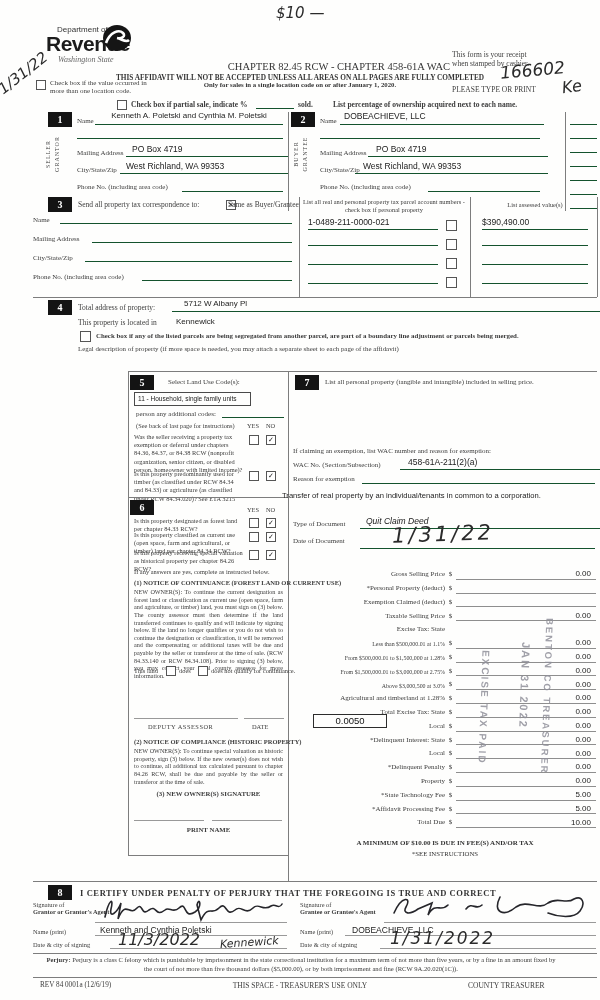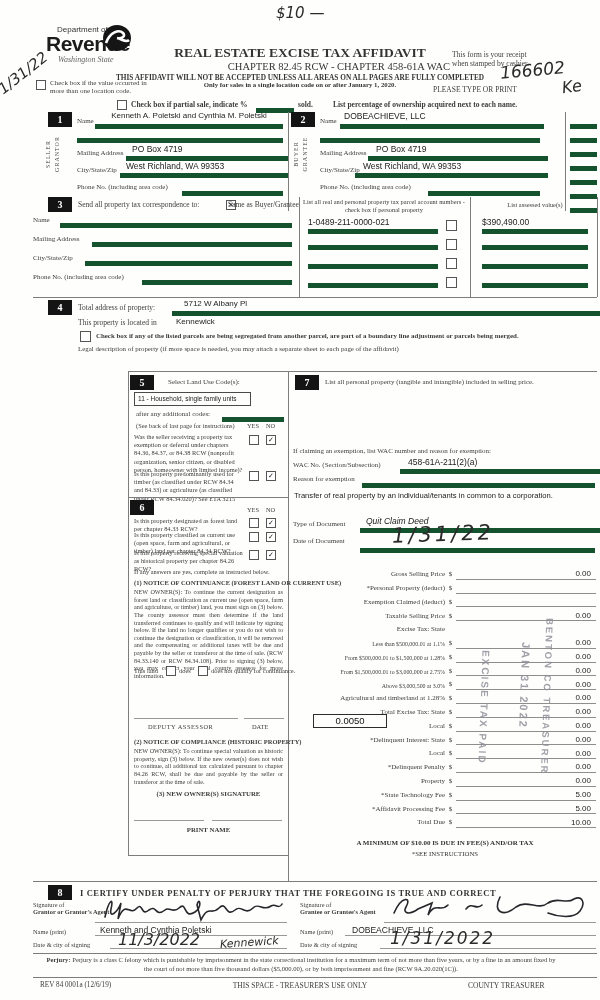--- a/index.html
+++ b/index.html
@@ -4,21 +4,21 @@
 <style>
   html,body{margin:0;padding:0;background:#ffffff;}
   #page{position:relative;width:600px;height:1000px;background:#fefefd;overflow:hidden;
         font-family:"Liberation Serif",serif;color:#343434;}
   .abs{position:absolute;}
   .lbl{font:7px/1.2 "Liberation Serif",serif;color:#3c3c3c;}
   .lbl75{font:7.5px/1.2 "Liberation Serif",serif;color:#3c3c3c;}
   .lbl6{font:6.4px/1.3 "Liberation Serif",serif;color:#3c3c3c;}
   .b{font-weight:bold;}
   .val{font-family:"Liberation Sans",sans-serif;color:#222;}
-  .u{border-bottom:5px solid #14532d;}
+  .u{border-bottom:1px solid #14532d;}
   .hline{position:absolute;height:0;border-top:1px solid #7d7d7d;}
   .vline{position:absolute;width:0;border-left:1px solid #7d7d7d;}
   .cb{position:absolute;width:8px;height:8px;border:1px solid #555;background:#fff;
       font:7px/8px "DejaVu Sans",sans-serif;text-align:center;color:#1a1a1a;}
   .secnum{position:absolute;width:24px;height:15px;background:#141414;color:#fff;
       font:bold 10px/15px "Liberation Serif",serif;text-align:center;}
   .hw{font-family:"DejaVu Sans",sans-serif;font-style:italic;color:#2b2b2b;}
   .rot{transform:rotate(-90deg);transform-origin:center;}
   .vertlabel{font:6px/1.5 "Liberation Serif",serif;letter-spacing:1px;text-align:center;color:#444;}
   .stamp{position:absolute;writing-mode:vertical-rl;color:#90909a;opacity:.85;
@@ -45,29 +45,28 @@
   <div class="abs" style="left:46px;top:33px;font:bold 21px/1 'Liberation Sans',sans-serif;color:#1c1c1c;letter-spacing:-0.5px;">Revenue</div>
   <span class="abs" style="left:102px;top:24px;">
     <svg width="30" height="28" viewBox="0 0 30 28">
       <ellipse cx="15" cy="14" rx="14" ry="13" fill="#151515"></ellipse>
       <path d="M4,19 C8,8 17,5 21,9 C24,12 20,15 15,14 C20,15 24,19 27,16" stroke="#fff" stroke-width="2.6" fill="none"></path>
     </svg>
   </span>
   <div class="abs" style="left:58px;top:55px;font:italic 8px 'Liberation Serif',serif;color:#666;">Washington State</div>
   <div class="abs hw" style="left:-6px;top:64px;font-size:15px;transform:rotate(-38deg);">1/31/22</div>
 
-  <div class="abs b" style="left:150px;top:45px;width:300px;text-align:center;font-size:13.5px;">REAL ESTATE EXCISE TAX AFFIDAVIT</div>
   <div class="abs" style="left:150px;top:61px;width:300px;text-align:right;font-size:10.5px;">CHAPTER 82.45 RCW - CHAPTER 458-61A WAC</div>
   <div class="abs b" style="left:100px;top:73px;width:400px;text-align:center;font-size:7.3px;white-space:nowrap;">THIS AFFIDAVIT WILL NOT BE ACCEPTED UNLESS ALL AREAS ON ALL PAGES ARE FULLY COMPLETED</div>
   <div class="abs b" style="left:100px;top:81px;width:400px;text-align:center;font-size:6.8px;">Only for sales in a single location code on or after January 1, 2020.</div>
 
   <div class="abs lbl75" style="left:452px;top:50px;">This form is your receipt</div>
   <div class="abs lbl75" style="left:452px;top:59px;">when stamped by cashier.</div>
   <div class="abs hw" style="left:500px;top:60px;font-size:17px;transform:rotate(-5deg);">166602</div>
-  <div class="abs lbl75" style="left:433px;top:85px;">PLEASE TYPE OR PRINT</div>
+  <div class="abs lbl75" style="left:452px;top:85px;">PLEASE TYPE OR PRINT</div>
   <div class="abs hw" style="left:562px;top:77px;font-size:16px;transform:rotate(-8deg);">Ke</div>
 
   <span class="cb" style="left:36px;top:80px;"></span>
   <div class="abs lbl" style="left:50px;top:79px;width:98px;">Check box if the value occurred in more than one location code.</div>
 
   <span class="cb" style="left:117px;top:100px;"></span>
   <div class="abs lbl75 b" style="left:131px;top:100px;">Check box if partial sale, indicate %</div>
   <div class="abs u" style="left:256px;top:100px;width:38px;height:8px;"></div>
   <div class="abs lbl75 b" style="left:298px;top:100px;">sold.</div>
   <div class="abs lbl75 b" style="left:333px;top:100px;">List percentage of ownership acquired next to each name.</div>
@@ -155,21 +154,21 @@
   <div class="abs lbl" style="left:78px;top:345px;font-size:6.9px;">Legal description of property (if more space is needed, you may attach a separate sheet to each page of the affidavit)</div>
 
   <div class="hline" style="left:128px;top:371px;width:469px;"></div>
   <div class="vline" style="left:128px;top:371px;height:484px;"></div>
   <div class="vline" style="left:288px;top:371px;height:510px;"></div>
   <div class="hline" style="left:128px;top:855px;width:160px;"></div>
 
   <div class="secnum" style="left:130px;top:375px;">5</div>
   <div class="abs lbl" style="left:168px;top:378px;">Select Land Use Code(s):</div>
   <div class="abs val" style="left:134px;top:392px;width:112px;height:12px;border:1px solid #4a4a4a;font-size:6.5px;line-height:12px;padding-left:3px;">11 - Household, single family units</div>
-  <div class="abs lbl" style="left:136px;top:410px;">after any additional codes:</div>
+  <div class="abs lbl" style="left:136px;top:410px;">person any additional codes:</div>
   <div class="abs u" style="left:222px;top:409px;width:62px;height:8px;"></div>
   <div class="abs lbl6" style="left:136px;top:422px;">(See back of last page for instructions)</div>
   <div class="abs lbl6" style="left:247px;top:422px;">YES</div>
   <div class="abs lbl6" style="left:266px;top:422px;">NO</div>
 
   <div class="qtext" style="left:134px;top:433px;">Was the seller receiving a property tax exemption or deferral under chapters 84.36, 84.37, or 84.38 RCW (nonprofit organization, senior citizen, or disabled person, homeowner with limited income)?</div>
   <span class="cb" style="left:249px;top:435px;"></span>
   <span class="cb" style="left:266px;top:435px;">✓</span>
   <div class="qtext" style="left:134px;top:470px;">Is this property predominantly used for timber (as classified under RCW 84.34 and 84.33) or agriculture (as classified under RCW 84.34.020)? See ETA 3215</div>
   <span class="cb" style="left:249px;top:471px;"></span>
@@ -211,21 +210,21 @@
   <div class="hline" style="left:212px;top:820px;width:70px;border-top-color:#999;"></div>
   <div class="abs lbl6 b" style="left:134px;top:826px;width:149px;text-align:center;font-size:6.8px;">PRINT NAME</div>
 
   <div class="secnum" style="left:295px;top:375px;">7</div>
   <div class="abs lbl" style="left:325px;top:378px;white-space:nowrap;font-size:6.9px;">List all personal property (tangible and intangible) included in selling price.</div>
   <div class="abs lbl" style="left:293px;top:447px;">If claiming an exemption, list WAC number and reason for exemption:</div>
   <div class="abs lbl" style="left:293px;top:461px;">WAC No. (Section/Subsection)</div>
   <div class="abs u val" style="left:400px;top:457px;width:195px;height:12px;font-size:8.5px;padding-left:8px;">458-61A-211(2)(a)</div>
   <div class="abs lbl" style="left:293px;top:475px;">Reason for exemption</div>
   <div class="abs u" style="left:362px;top:473px;width:233px;height:10px;"></div>
-  <div class="abs val" style="left:294px;top:491px;font-size:7.6px;width:295px;">Transfer of real property by an individual/tenants in common to a corporation.</div>
+  <div class="abs val" style="left:282px;top:491px;font-size:7.6px;width:295px;">Transfer of real property by an individual/tenants in common to a corporation.</div>
   <div class="abs lbl" style="left:293px;top:520px;">Type of Document</div>
   <div class="abs u val" style="left:360px;top:516px;width:235px;height:12px;font-size:8.5px;padding-left:6px;font-style:italic;">Quit Claim Deed</div>
   <div class="abs lbl" style="left:293px;top:537px;">Date of Document</div>
   <div class="abs u" style="left:360px;top:534px;width:235px;height:14px;"></div>
   <div class="abs hw" style="left:392px;top:522px;font-size:21px;transform:rotate(-2deg);letter-spacing:3px;">1/31/22</div>
 
   <div class="abs" style="left:293px;top:566px;width:303px;">
     <div class="trow">
         <span class="tlabel">Gross Selling Price</span>
         <span class="tdollar">$</span>

